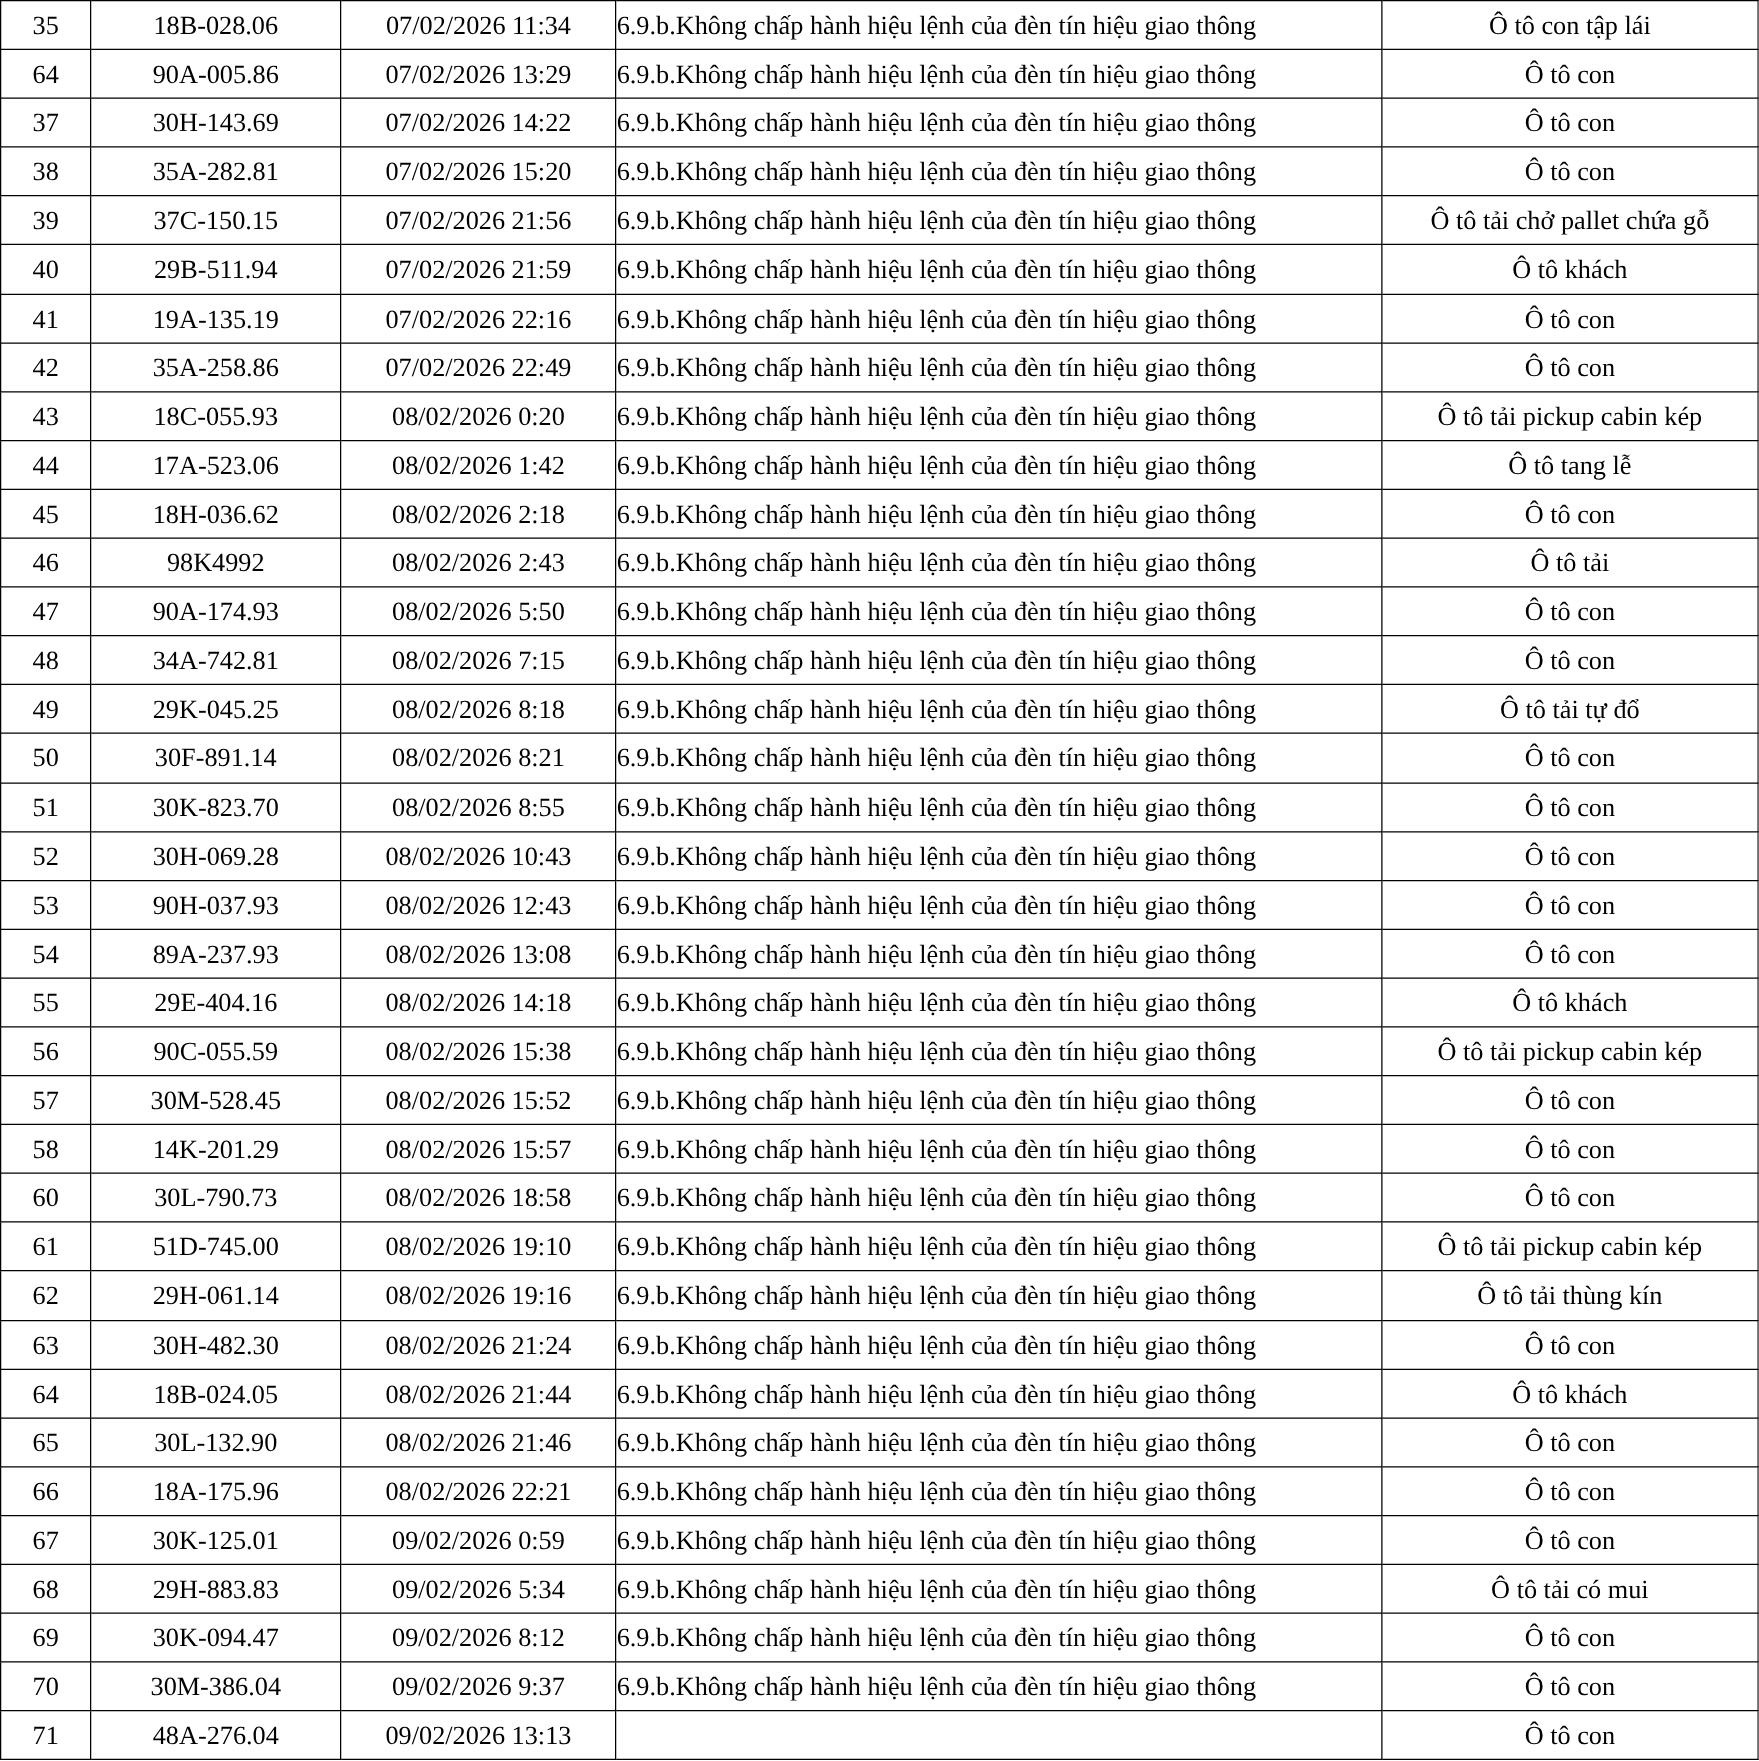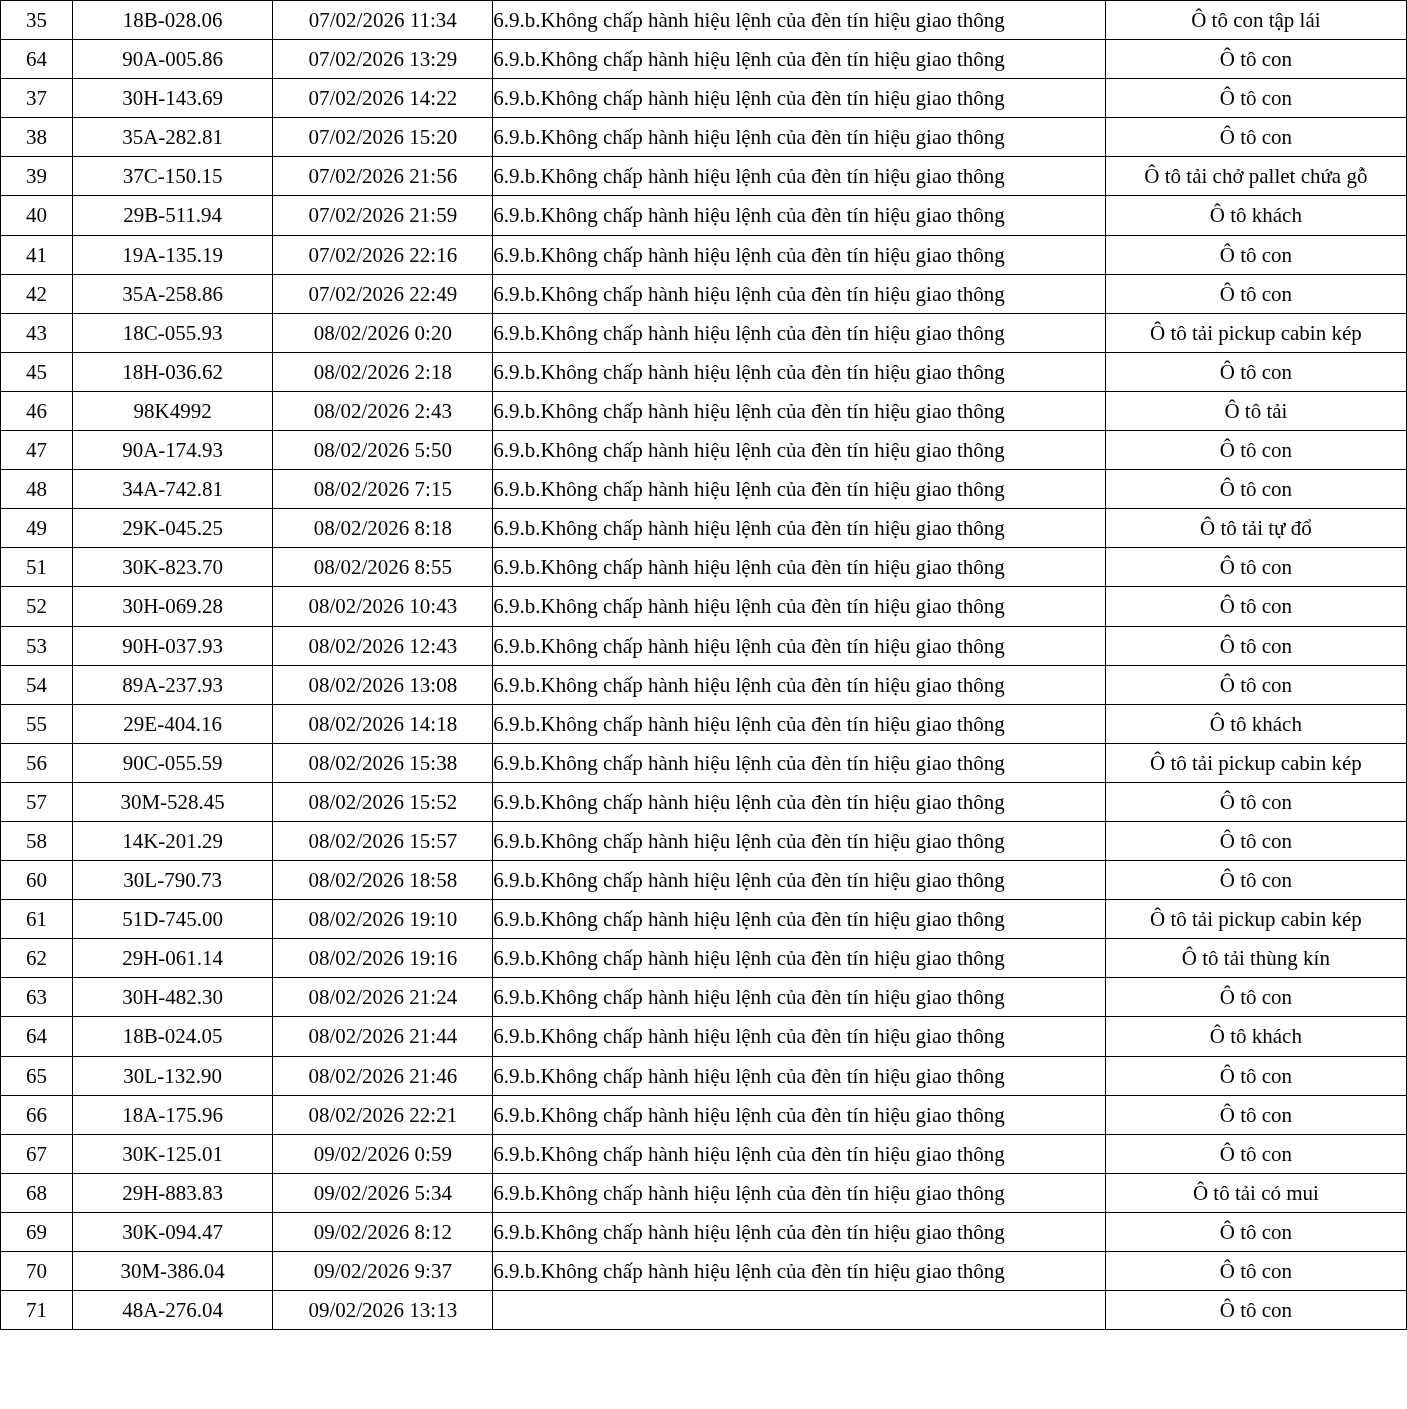--- a/index.html
+++ b/index.html
@@ -150,20 +150,29 @@
         <tr>
           <td class="cell-stt">43</td>
           <td class="cell-plate">18C-055.93</td>
           <td class="cell-time">08/02/2026 0:20</td>
           <td class="cell-violation">
             <span class="viol-inner">6.9.b.Không chấp hành hiệu lệnh của đèn tín hiệu giao thông</span>
           </td>
           <td class="cell-type">Ô tô tải pickup cabin kép</td>
         </tr>
         <tr>
+          <td class="cell-stt">44</td>
+          <td class="cell-plate">17A-523.06</td>
+          <td class="cell-time">08/02/2026 1:42</td>
+          <td class="cell-violation">
+            <span class="viol-inner">6.9.b.Không chấp hành hiệu lệnh của đèn tín hiệu giao thông</span>
+          </td>
+          <td class="cell-type">Ô tô tang lễ</td>
+        </tr>
+        <tr>
           <td class="cell-stt">45</td>
           <td class="cell-plate">18H-036.62</td>
           <td class="cell-time">08/02/2026 2:18</td>
           <td class="cell-violation">
             <span class="viol-inner">6.9.b.Không chấp hành hiệu lệnh của đèn tín hiệu giao thông</span>
           </td>
           <td class="cell-type">Ô tô con</td>
         </tr>
         <tr>
           <td class="cell-stt">46</td>
@@ -193,20 +202,29 @@
           <td class="cell-type">Ô tô con</td>
         </tr>
         <tr>
           <td class="cell-stt">49</td>
           <td class="cell-plate">29K-045.25</td>
           <td class="cell-time">08/02/2026 8:18</td>
           <td class="cell-violation">
             <span class="viol-inner">6.9.b.Không chấp hành hiệu lệnh của đèn tín hiệu giao thông</span>
           </td>
           <td class="cell-type">Ô tô tải tự đổ</td>
+        </tr>
+        <tr>
+          <td class="cell-stt">50</td>
+          <td class="cell-plate">30F-891.14</td>
+          <td class="cell-time">08/02/2026 8:21</td>
+          <td class="cell-violation">
+            <span class="viol-inner">6.9.b.Không chấp hành hiệu lệnh của đèn tín hiệu giao thông</span>
+          </td>
+          <td class="cell-type">Ô tô con</td>
         </tr>
         <tr>
           <td class="cell-stt">51</td>
           <td class="cell-plate">30K-823.70</td>
           <td class="cell-time">08/02/2026 8:55</td>
           <td class="cell-violation">
             <span class="viol-inner">6.9.b.Không chấp hành hiệu lệnh của đèn tín hiệu giao thông</span>
           </td>
           <td class="cell-type">Ô tô con</td>
         </tr>

